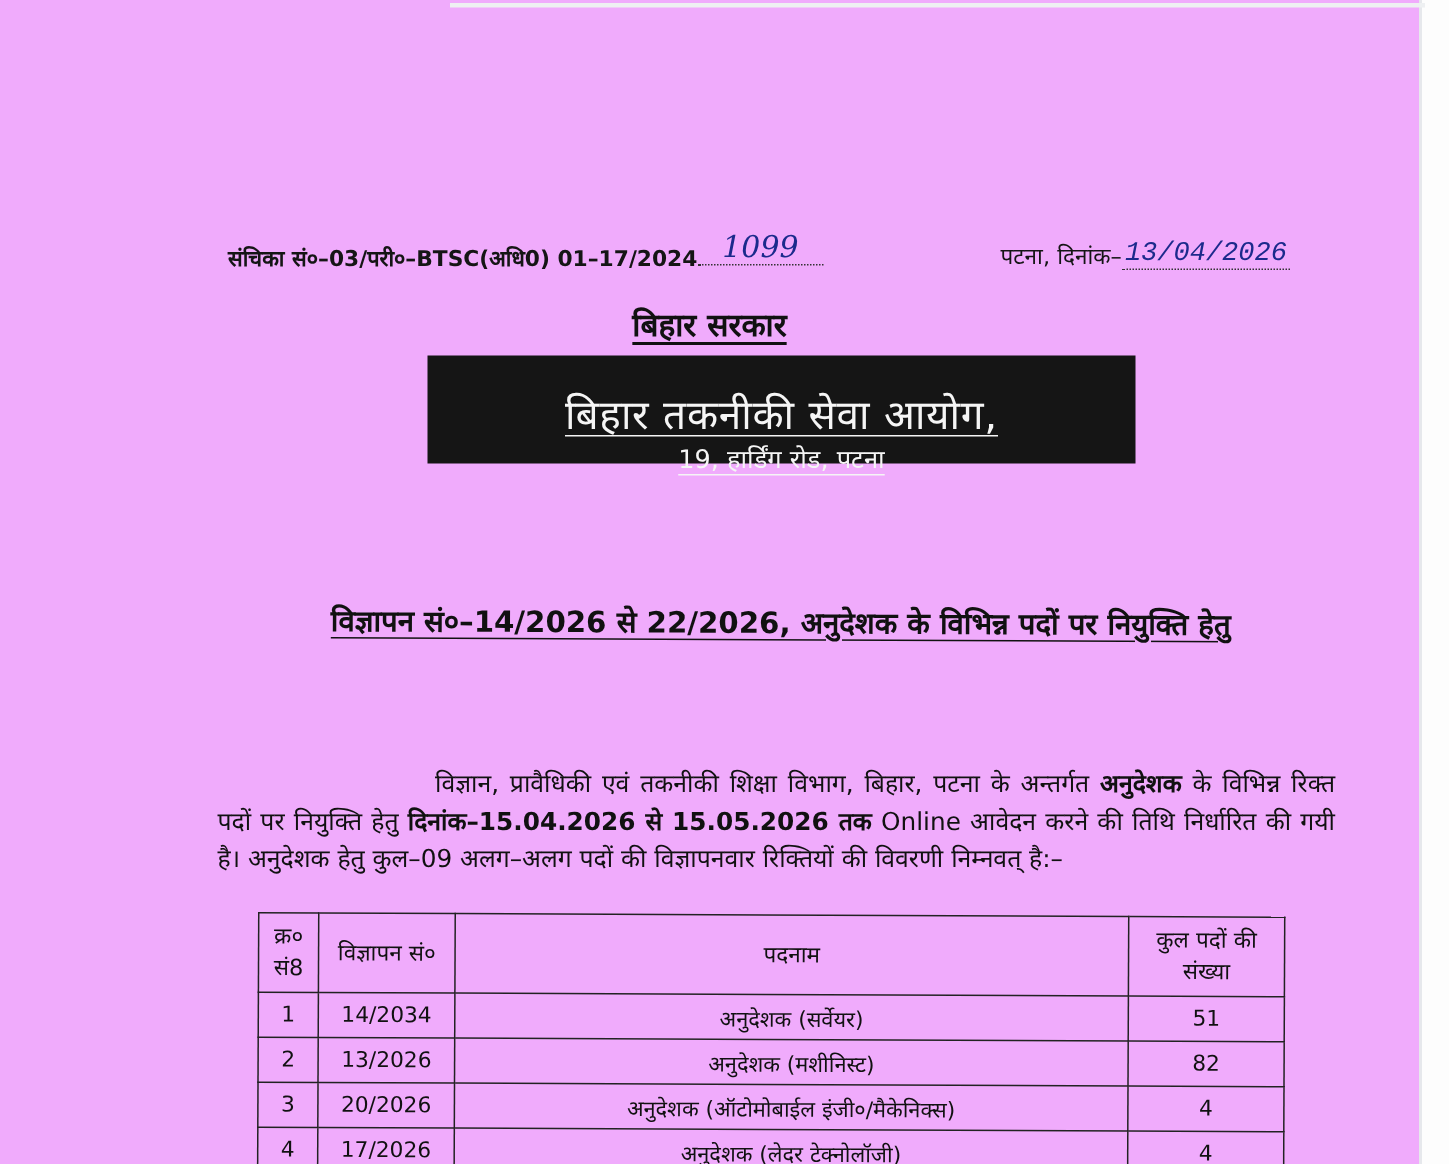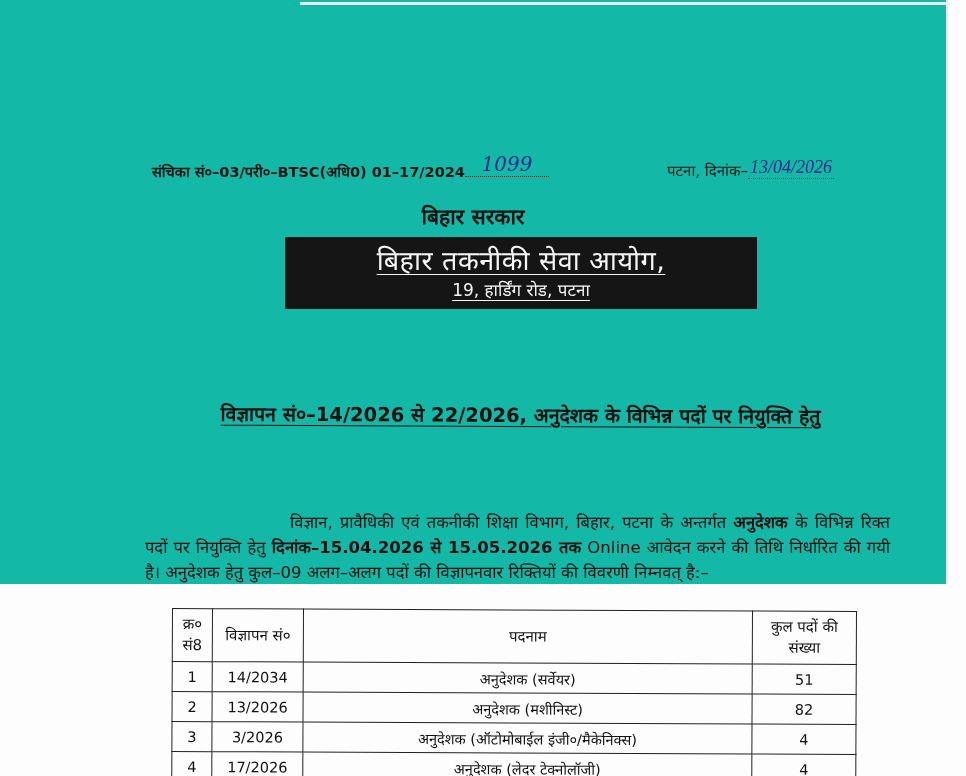--- a/index.html
+++ b/index.html
@@ -4,54 +4,54 @@
 <style>
   html, body { margin: 0; padding: 0; }
   body {
     width: 966px; height: 776px; overflow: hidden;
     background: #fdfdfd;
     font-family: "DejaVu Sans", "Liberation Sans", sans-serif;
     color: #111;
     position: relative;
   }
   .page {
-    position: absolute; left: 0; top: 0; width: 946px; height: 584px;
-    background: #14b8a6;
+    position: absolute; left: 0; top: 0; width: 946px; height: 776px;
+    background: #f0abfc;
     border-right: 2px solid #e6e8ec;
   }
   .page-edge-top {
     position: absolute; left: 300px; top: 2px; width: 650px; height: 3px;
     background: #eef0f2;
   }
   .ref-line {
     position: absolute; left: 152px; top: 158px; font-size: 14.5px; font-weight: bold; white-space: nowrap;
     color: #151515;
   }
   .ref-line .hand {
     font-family: "DejaVu Serif", serif; font-weight: normal; font-style: italic; color: #1b2a8c; font-size: 20px;
     border-bottom: 1px dotted #333; display: inline-block; padding: 0 2px; min-width: 80px; text-align: center;
     position: relative; top: -6px;
   }
   .date-line {
     position: absolute; left: 667px; top: 160px; font-size: 15px; white-space: nowrap; color: #151515;
   }
   .date-line .hand {
-    font-family: Liberation Serif, serif; font-style: italic; color: #1b2a8c; font-size: 18px;
+    font-family: Liberation Mono, monospace; font-style: italic; color: #1b2a8c; font-size: 18px;
     border-bottom: 1px dotted #333; display: inline-block; padding: 0 2px; position: relative; top: -3px;
   }
   .govt {
     position: absolute; left: 0; width: 946px; top: 202px; text-align: center;
     font-size: 21px; font-weight: bold;
   }
-  .govt span { text-underline-offset: 4px; }
+  .govt span { text-decoration: underline; text-underline-offset: 4px; }
   .banner {
     position: absolute; left: 285px; top: 237px; width: 472px; height: 72px;
     background: #151515; color: #f5f5f5; text-align: center;
   }
-  .banner .l1 { font-size: 27px; margin-top: 4px; letter-spacing: 0.5px; }
+  .banner .l1 { font-size: 27px; margin-top: 20px; letter-spacing: 0.5px; }
   .banner .l1 span { text-decoration: underline; text-underline-offset: 4px; text-decoration-thickness: 1px; }
   .banner .l2 { font-size: 17px; margin-top: 0px; font-weight: normal; }
   .banner .l2 span { text-decoration: underline; text-underline-offset: 4px; text-decoration-thickness: 1px; }
   .notice-title {
     position: absolute; left: 0; width: 946px; top: 336px; text-align: center;
     font-size: 22px; font-weight: bold;
   }
   .notice-title span { text-decoration: underline; text-underline-offset: 5px; }
   .subject {
     position: absolute; left: 148px; width: 745px; top: 402px; text-align: center;
@@ -123,21 +123,21 @@
         <td>51</td>
       </tr>
       <tr>
         <td>2</td>
         <td>13/2026</td>
         <td>अनुदेशक (मशीनिस्ट)</td>
         <td>82</td>
       </tr>
       <tr>
         <td>3</td>
-        <td>3/2026</td>
+        <td>20/2026</td>
         <td>अनुदेशक (ऑटोमोबाईल इंजी०/मैकेनिक्स)</td>
         <td>4</td>
       </tr>
       <tr>
         <td>4</td>
         <td>17/2026</td>
         <td>अनुदेशक (लेदर टेक्नोलॉजी)</td>
         <td>4</td>
       </tr>
     </tbody>

